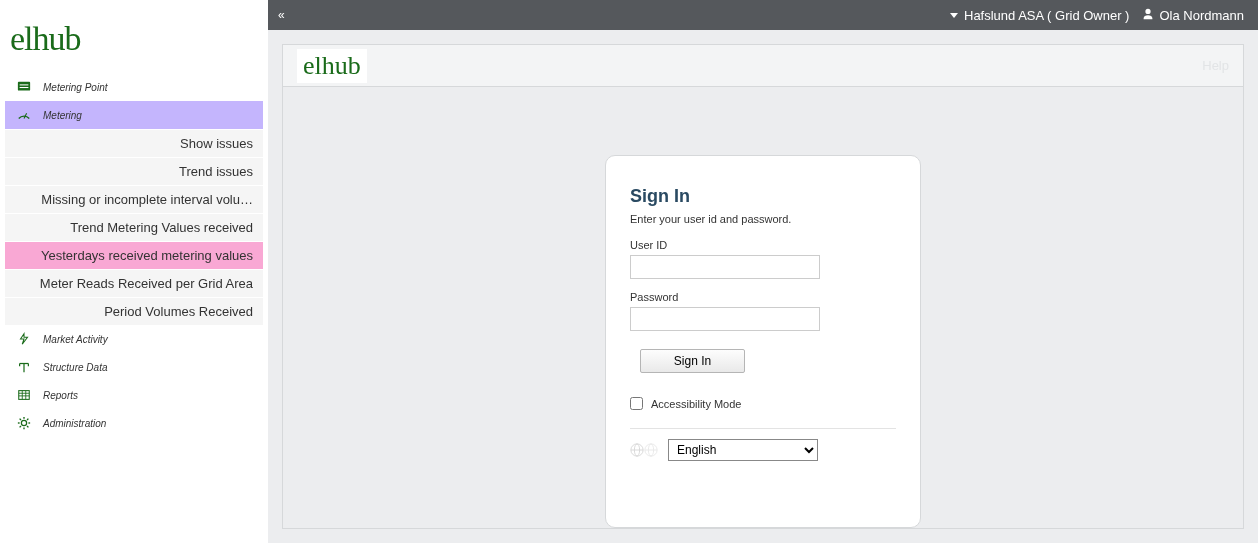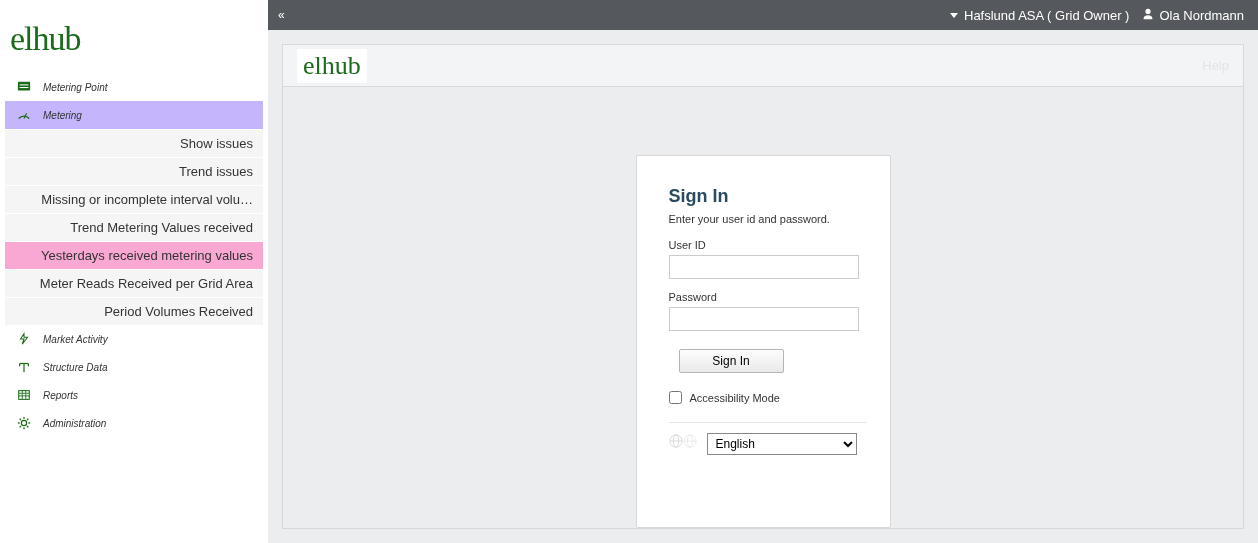--- a/index.html
+++ b/index.html
@@ -29,30 +29,30 @@
     .caret-down { width: 0; height: 0; border-left: 4px solid transparent; border-right: 4px solid transparent; border-top: 5px solid #fff; display:inline-block; }
     .user-icon svg { width: 14px; height: 14px; fill: #fff; }
     
     .content-wrap { flex: 1; background: #ecedef; padding: 14px; }
     .panel { background: #ecedef; border: 1px solid #d6d8da; height: 100%; display: flex; flex-direction: column; }
     .panel-header { height: 42px; background: #f3f4f5; border-bottom: 1px solid #d6d8da; display: flex; align-items: center; padding: 0 14px; }
     .panel-header .panel-logo { font-family: Georgia, serif; font-size: 26px; color: #1a6b1a; background: #fff; padding: 2px 6px; }
     .panel-header .help { margin-left: auto; color: #e2e4e6; font-size: 13px; cursor: pointer; }
     .panel-body { flex: 1; display: flex; justify-content: center; padding-top: 68px; }
     
-    .signin-card { width: 255px; background: #fff; border: 1px solid #d6d8da; border-radius: 2px; padding: 30px 24px 28px 32px; }
+    .signin-card { width: 316px; background: #fff; border: 1px solid #d6d8da; border-radius: 10px; padding: 30px 24px 28px 24px; }
     .signin-title { font-size: 18px; color: #2a4a62; font-weight: 600; margin-bottom: 6px; }
     .signin-sub { font-size: 11px; color: #333; margin-bottom: 14px; }
     .field-label { font-size: 11px; color: #333; margin-bottom: 4px; display:block; }
     .text-input { width: 190px; height: 24px; border: 1px solid #ccc; padding: 3px 5px; font-size: 12px; margin-bottom: 12px; display:block; }
     .signin-btn { width: 105px; height: 24px; background: linear-gradient(#fdfdfd,#e9e9e9); border: 1px solid #b5b5b5; border-radius: 2px; font-size: 12px; cursor: pointer; margin: 6px 0 18px 10px; }
-    .acc-row { display: flex; align-items: center; gap: 8px; font-size: 11px; margin-bottom: 18px; }
+    .acc-row { display: flex; align-items: center; gap: 8px; font-size: 11px; margin-bottom: 18px; margin-top: 6px; }
     .acc-row input { width: 13px; height: 13px; }
     .divider { border-top: 1px solid #e3e3e3; margin-bottom: 10px; }
-    .lang-row { display: flex; gap: 10px; }
+    .lang-row { display: flex; align-items: center; gap: 10px; }
     .globe-icon { width: 28px; height: 16px; opacity: .35; }
     .lang-select { width: 150px; height: 22px; border: 1px solid #888; font-size: 12px; padding: 1px 4px; background:#fff; }
   </style>
 </head>
 <body>
 
 <div class="app">
   <aside class="sidebar">
     <div class="sidebar-logo">
       <span class="sidebar-logo-text">elhub</span>

